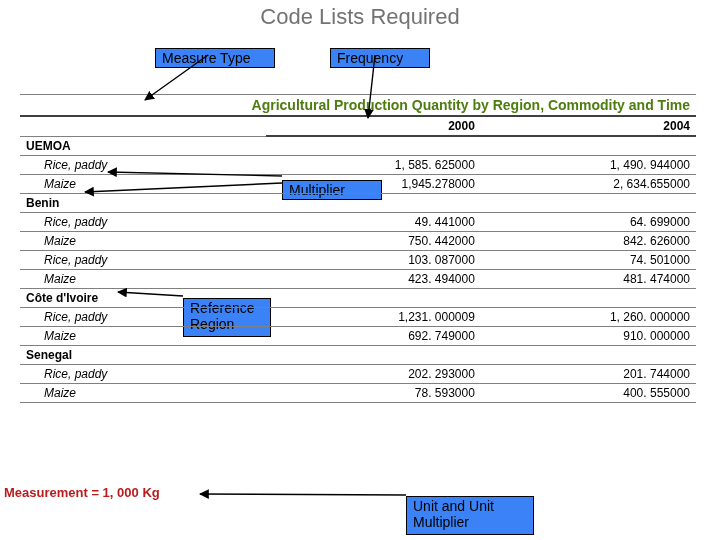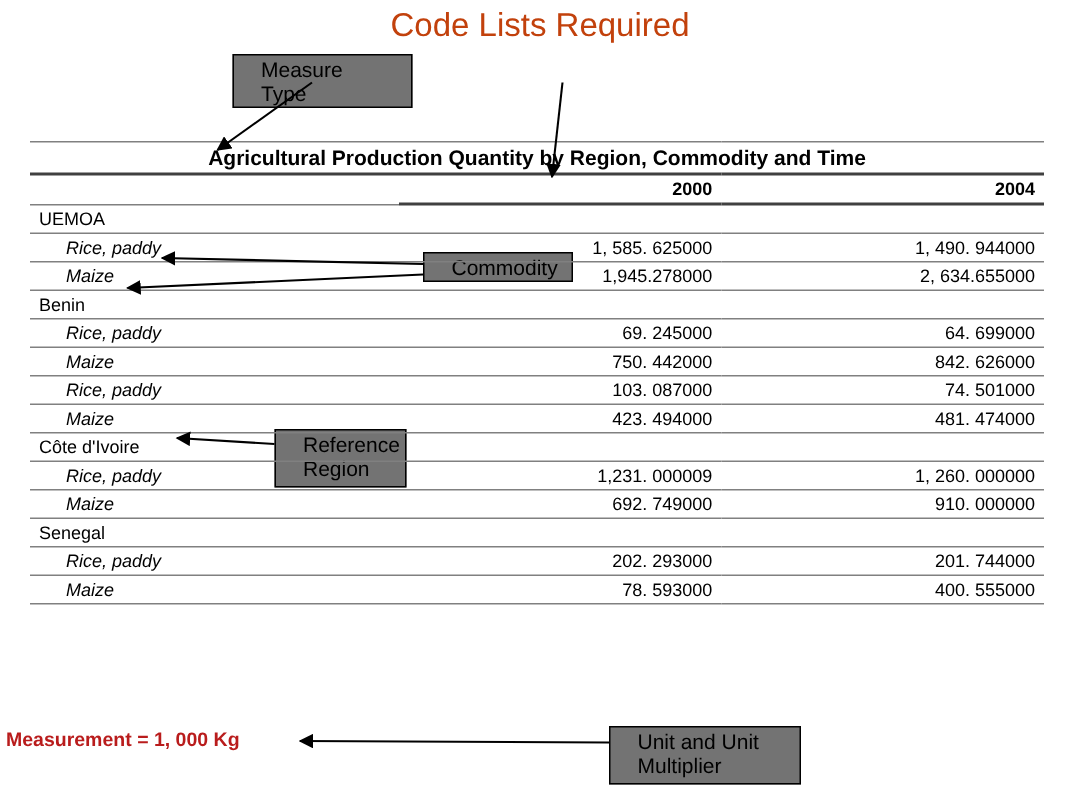--- a/index.html
+++ b/index.html
@@ -17,31 +17,32 @@
     width: 720px;
     height: 540px;
   }
   .title {
     position: absolute;
     left: 0; right: 0;
     top: 4px;
     text-align: center;
     font-family: Arial, sans-serif;
     font-size: 22px;
-    color: #c2410c;
+    color: #737373;
   }
   .label-box {
     position: absolute;
-    background: #737373;
+    background: #3b82f6;
     border: 1px solid #000;
     font-family: Arial, sans-serif;
     font-size: 14px;
-    padding: 1px 18px;
+    padding: 1px 6px;
     line-height: 1.15;
     box-sizing: border-box;
+    margin-top: 12px;
   }
   .label-measure { left: 155px; top: 36px; width: 120px; }
   .label-freq    { left: 330px; top: 36px; width: 100px; }
   .label-commodity { left: 282px; top: 168px; width: 100px; }
   .label-region  { left: 183px; top: 286px; width: 88px; padding-bottom:4px;}
   .label-unit    { left: 406px; top: 484px; width: 128px; padding-bottom:4px;}
   .footnote {
     position: absolute;
     left: 4px;
     top: 485px;
@@ -60,34 +61,34 @@
     border-collapse: collapse;
   }
   .tbl td, .tbl th {
     border-bottom: 1px solid #808080;
     padding: 2px 6px;
     height: 18px;
     box-sizing: border-box;
     white-space: nowrap;
   }
   .tbl .head-title {
-    color: #000000;
+    color: #4d7c0f;
     font-weight: bold;
     font-size: 14px;
-    text-align: center;
+    text-align: right;
     border-top: 1px solid #808080;
     border-bottom: 2px solid #404040;
   }
   .tbl .yr {
     text-align: right;
     font-weight: bold;
     border-bottom: 2px solid #404040;
   }
   .tbl .region td {
-    font-weight: normal;
+    font-weight: bold;
   }
   .tbl .commod { padding-left: 24px; font-style: italic; }
   .tbl .num { text-align: right; }
   .col-label { width: 240px; }
   .col-v1 { width: 210px; }
   .col-v2 { width: 210px; }
 
   
   svg.arrows {
     position: absolute;
@@ -96,21 +97,22 @@
     pointer-events: none;
   }
 </style>
 </head>
 <body>
 <div class="slide">
 
 <div class="title">Code Lists Required</div>
 
 <div class="label-box label-measure">Measure Type</div>
-<div class="label-box label-commodity">Commodity</div>
+<div class="label-box label-freq">Frequency</div>
+<div class="label-box label-commodity">Multiplier</div>
 <div class="label-box label-region">Reference
 Region</div>
 <div class="label-box label-unit">Unit and Unit
 Multiplier</div>
 
 <div class="footnote">Measurement = 1, 000 Kg</div>
 
 <table class="tbl">
   <colgroup>
     <col class="col-label">
@@ -139,21 +141,21 @@
         <tr>
           <td class="commod">Maize</td>
           <td class="num">1,945.278000</td>
           <td class="num">2, 634.655000</td>
         </tr>
         <tr class="region">
           <td colspan="3">Benin</td>
         </tr>
         <tr>
           <td class="commod">Rice, paddy</td>
-          <td class="num">69. 245000</td>
+          <td class="num">49. 441000</td>
           <td class="num">64. 699000</td>
         </tr>
         <tr>
           <td class="commod">Maize</td>
           <td class="num">750. 442000</td>
           <td class="num">842. 626000</td>
         </tr>
         <tr>
           <td class="commod">Rice, paddy</td>
           <td class="num">103. 087000</td>

